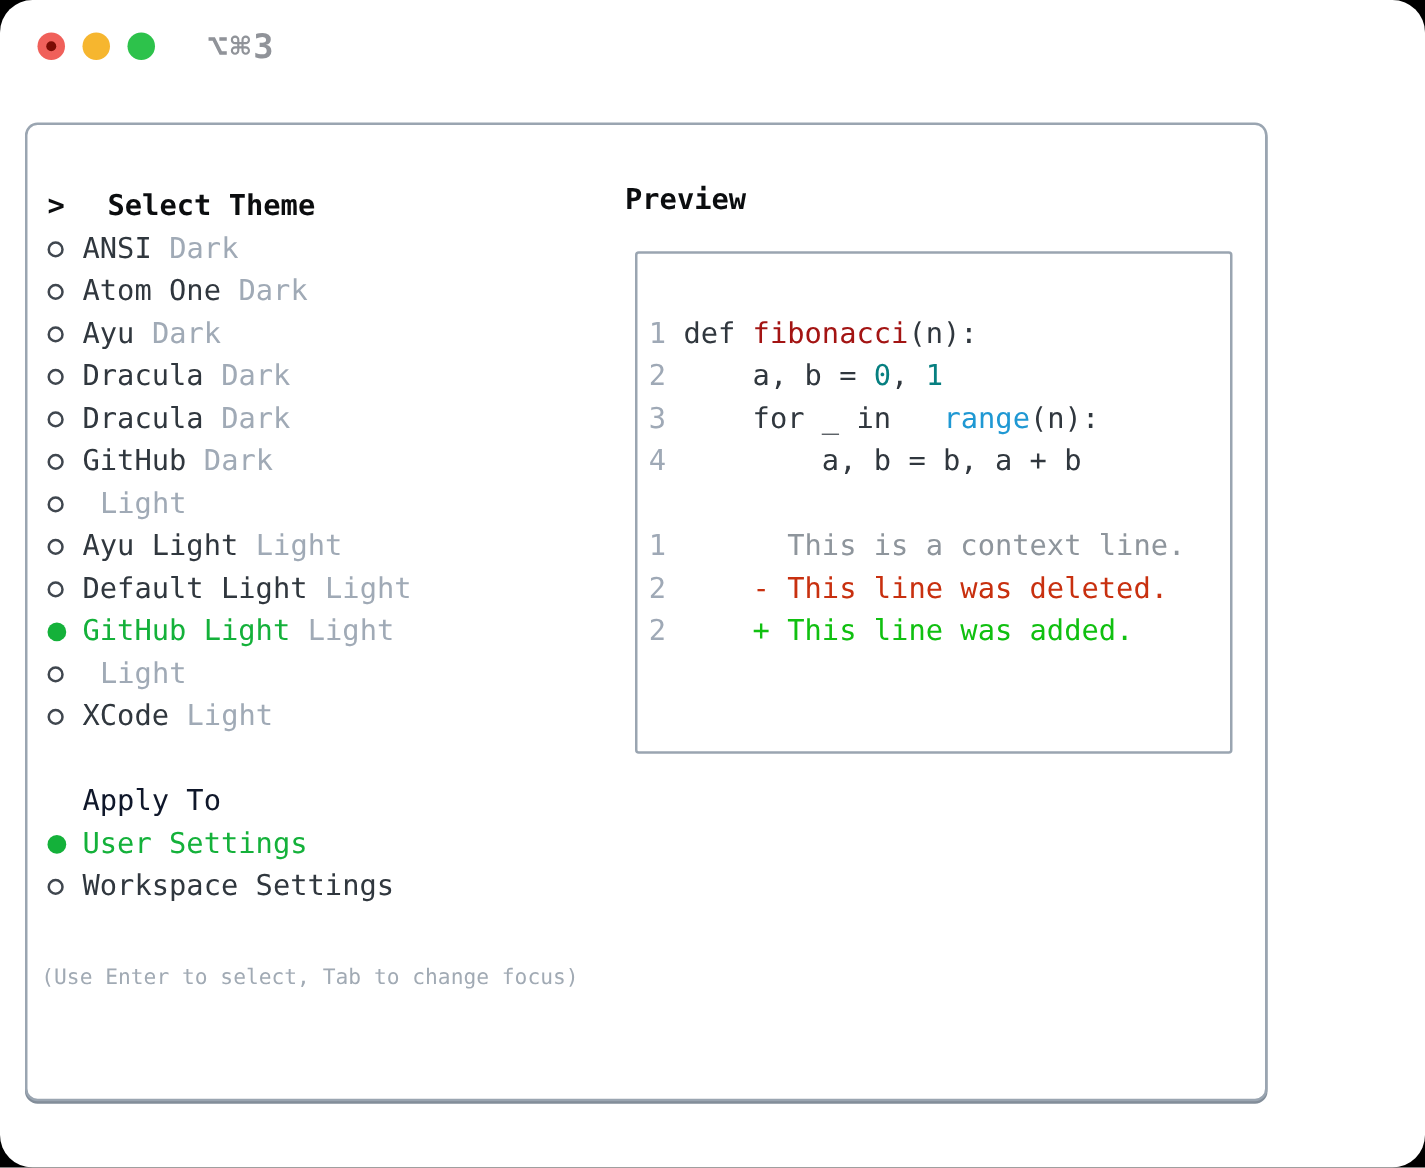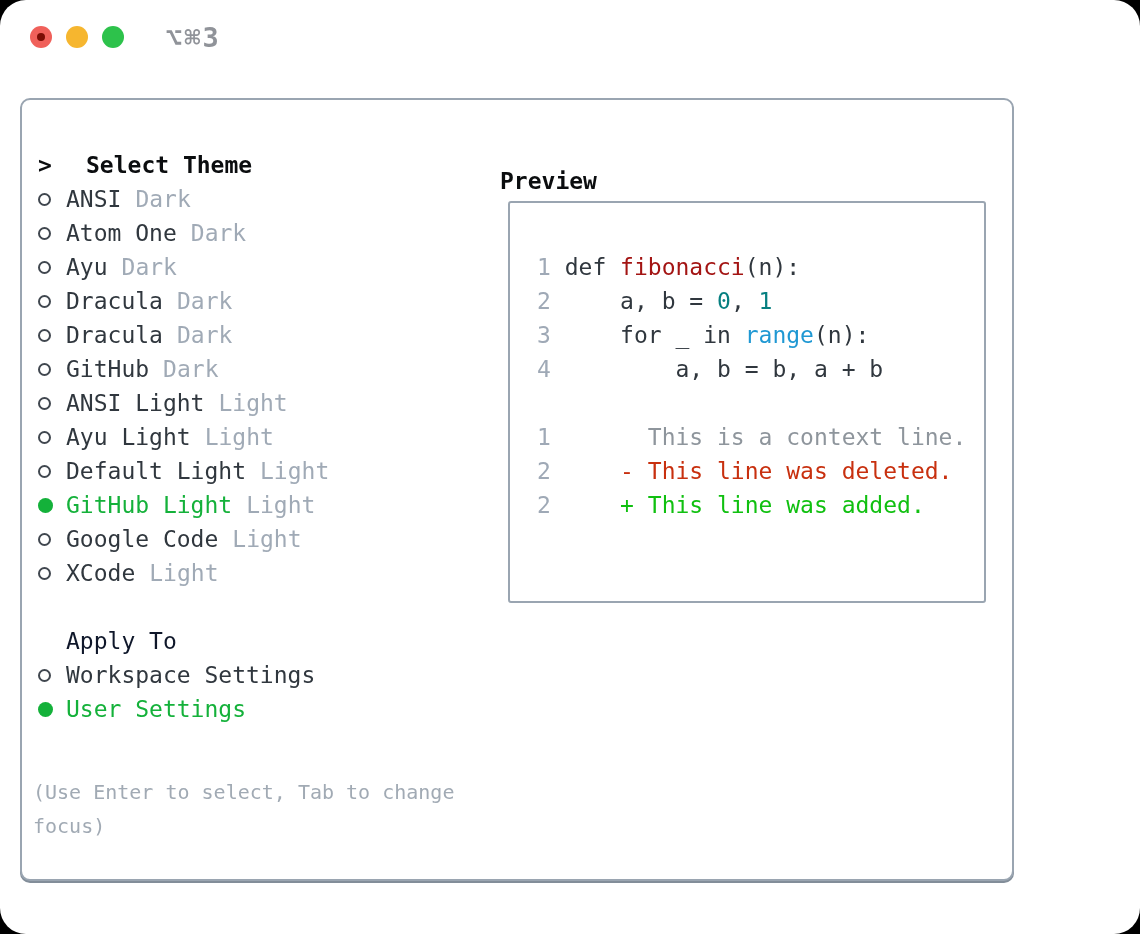--- a/index.html
+++ b/index.html
@@ -55,43 +55,43 @@
   .heading-label{font-weight:700;color:var(--heading-black);margin-left:20px;}
   .subheading-label{color:#0f172a;}
   .circle{
     width:13px;height:13px;box-sizing:border-box;
     border:2px solid #40474f;border-radius:50%;
   }
   .circle.sel{width:15px;height:15px;border:none;background:var(--green);}
   .theme-name.sel, .apply-label.sel{color:var(--green);}
   .tag{color:var(--tag-gray);margin-left:14px;}
   .hint{
-    margin-left:-5px;margin-top:15px;width:430px;
-    font-size:20px;line-height:34px;
+    margin-left:-5px;margin-top:5px;width:430px;
+    font-size:17px;line-height:34px;
     color:var(--hint-gray);
   }
   
   .preview-heading{
-    position:absolute;left:478px;top:64px;height:34px;line-height:34px;
+    position:absolute;left:478px;top:43px;height:34px;line-height:34px;
     font-size:23px;font-weight:700;color:var(--heading-black);
   }
   .preview-box{
     position:absolute;left:486px;top:101px;
     width:478px;height:402px;box-sizing:border-box;
     border:2px solid var(--panel-border);
     border-radius:3px;
-    padding:47px 0 0 27px;
+    padding:47px 0 0 9px;
     overflow:hidden;
   }
   .code-line{height:34px;line-height:34px;font-size:23px;white-space:pre;}
   .ln{color:var(--linenum-gray);}
   .tk-fg{color:var(--text-dark);}
   .tk-func{color:var(--function-red);}
   .tk-num{color:var(--number-teal);}
-  .tk-builtin{color:var(--builtin-blue);}
+  .tk-builtin{color:var(--builtin-blue);margin-left:28px;}
   .tk-ctx{color:var(--context-gray);text-align:right;}
   .tk-del{color:var(--diff-del);}
   .tk-add{color:var(--diff-add);}
 </style>
 </head>
 <body style="--green: #14b13a; --diff-add: #10c010; --diff-del: #c8300f; --context-gray: #8e959c; --linenum-gray: #9fa9b6; --tag-gray: #a0aab6; --hint-gray: #a1aab4; --text-dark: #30373e; --heading-black: #0b0d0f; --function-red: #a31413; --number-teal: #067f80; --builtin-blue: #1f98d3; --panel-border: #9aa5b1; --titlebar-gray: #909399; --traffic-red: #f0605a; --traffic-yellow: #f6b62f; --traffic-green: #2dc24b;">
 
 <div class="window">
 
   <div class="titlebar">
@@ -109,38 +109,38 @@
         <span class="heading-label">Select Theme</span>
       </div>
 
       <div id="theme-list">
           <div class="row"><span class="marker"><span class="circle"></span></span><span class="theme-name">ANSI</span><span class="tag">Dark</span></div>
           <div class="row"><span class="marker"><span class="circle"></span></span><span class="theme-name">Atom One</span><span class="tag">Dark</span></div>
           <div class="row"><span class="marker"><span class="circle"></span></span><span class="theme-name">Ayu</span><span class="tag">Dark</span></div>
           <div class="row"><span class="marker"><span class="circle"></span></span><span class="theme-name">Dracula</span><span class="tag">Dark</span></div>
           <div class="row"><span class="marker"><span class="circle"></span></span><span class="theme-name">Dracula</span><span class="tag">Dark</span></div>
           <div class="row"><span class="marker"><span class="circle"></span></span><span class="theme-name">GitHub</span><span class="tag">Dark</span></div>
-          <div class="row"><span class="marker"><span class="circle"></span></span><span class="theme-name">ANSI Light</span><span class="tag">Light</span></div>
+          <div class="row"><span class="marker"><span class="circle"></span></span><span class="tag">Light</span></div>
           <div class="row"><span class="marker"><span class="circle"></span></span><span class="theme-name">Ayu Light</span><span class="tag">Light</span></div>
           <div class="row"><span class="marker"><span class="circle"></span></span><span class="theme-name">Default Light</span><span class="tag">Light</span></div>
           <div class="row"><span class="marker"><span class="circle sel"></span></span><span class="theme-name sel">GitHub Light</span><span class="tag">Light</span></div>
-          <div class="row"><span class="marker"><span class="circle"></span></span><span class="theme-name">Google Code</span><span class="tag">Light</span></div>
+          <div class="row"><span class="marker"><span class="circle"></span></span><span class="tag">Light</span></div>
           <div class="row"><span class="marker"><span class="circle"></span></span><span class="theme-name">XCode</span><span class="tag">Light</span></div>
         </div>
 
       <div class="row"></div>
 
       <div class="row">
         <span class="marker"></span>
         <span class="subheading-label">Apply To</span>
       </div>
 
       <div id="apply-list">
+          <div class="row"><span class="marker"><span class="circle sel"></span></span><span class="apply-label sel">User Settings</span></div>
           <div class="row"><span class="marker"><span class="circle"></span></span><span class="apply-label">Workspace Settings</span></div>
-          <div class="row"><span class="marker"><span class="circle sel"></span></span><span class="apply-label sel">User Settings</span></div>
         </div>
 
       <div class="row"></div>
 
       <div class="hint">(Use Enter to select, Tab to change focus)</div>
     </div>
 
     <div class="preview-heading">Preview</div>
 
     <div class="preview-box">

